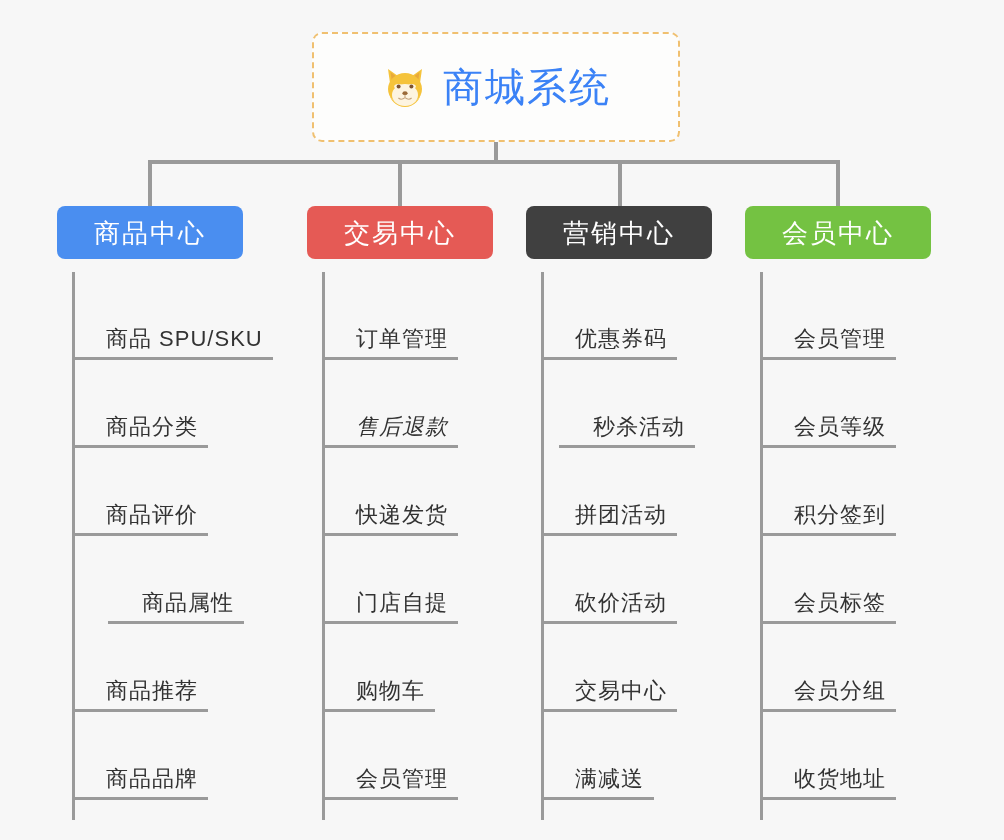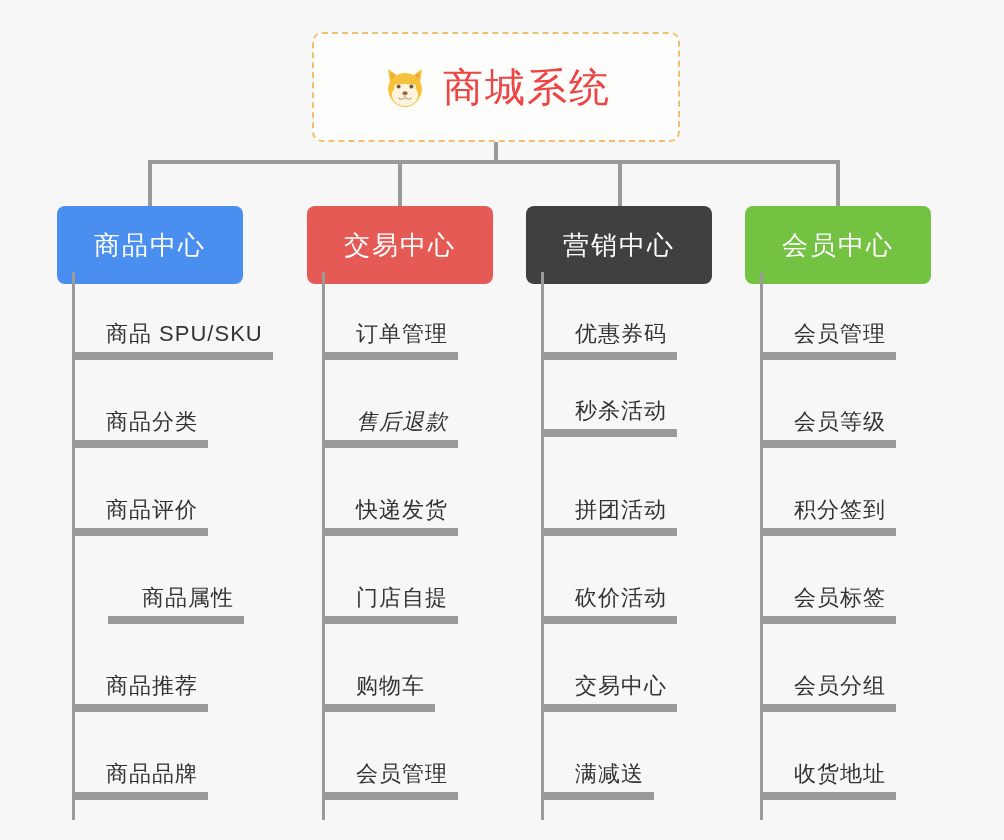--- a/index.html
+++ b/index.html
@@ -59,21 +59,21 @@
     background: #9a9a9a;
   }
   .line-v { width: 4px; }
   .line-h { height: 4px; }
 
   
   .cat-box {
     position: absolute;
     top: 206px;
     width: 186px;
-    height: 78px;
+    height: 53px;
     border-radius: 8px;
     display: flex;
     align-items: center;
     justify-content: center;
     box-sizing: border-box;
   }
   .cat-label {
     font-size: 26px;
     color: #ffffff;
     letter-spacing: 2px;
@@ -97,21 +97,21 @@
   }
   .leaf-item {
     position: absolute;
     left: 0;
     height: 88px;
     box-sizing: border-box;
     display: flex;
     align-items: flex-end;
   }
   .leaf-underline {
-    border-bottom: 8px solid #404040;
+    border-bottom: 3px solid #404040;
     padding: 0 10px 6px 34px;
     box-sizing: border-box;
     white-space: nowrap;
   }
   .leaf-label {
     font-size: 22px;
     color: #333333;
     letter-spacing: 1px;
     line-height: 1.1;
     white-space: nowrap;
@@ -136,21 +136,21 @@
         <ellipse cx="30.7" cy="23.4" rx="4.1" ry="2.5" fill="#fdf4e0"></ellipse>
         <ellipse cx="17.6" cy="23.4" rx="2.1" ry="2.1" fill="#8a5a২c" opacity="0"></ellipse>
         <ellipse cx="17.6" cy="23.4" rx="2.0" ry="2.0" fill="#7d5330"></ellipse>
         <ellipse cx="30.4" cy="23.4" rx="2.0" ry="2.0" fill="#7d5330"></ellipse>
         <ellipse cx="24" cy="30.2" rx="2.6" ry="1.9" fill="#9a6a38"></ellipse>
         <path d="M24 32 L24 34.6" stroke="#c4a27a" stroke-width="1.1" fill="none"></path>
         <path d="M24 34.6 q-3.6 3.0 -6.6 0.4" stroke="#c4a27a" stroke-width="1.1" fill="none"></path>
         <path d="M24 34.6 q3.6 3.0 6.6 0.4" stroke="#c4a27a" stroke-width="1.1" fill="none"></path>
       </svg>
     </span>
-    <span class="root-title" style="color: #ef4444;">商城系统</span>
+    <span class="root-title" style="color: #3b82f6;">商城系统</span>
   </div>
 
   <div class="line line-v" style="left: 494px; top: 142px; height: 20px; background: rgb(154, 154, 154);"></div>
   <div class="line line-h" style="left: 148px; top: 160px; width: 690px; background: rgb(154, 154, 154);"></div>
 
   <div class="line line-v" style="left: 148px; top: 160px; height: 48px; background: rgb(154, 154, 154);"></div>
   <div class="line line-v" style="left: 398px; top: 160px; height: 48px; background: rgb(154, 154, 154);"></div>
   <div class="line line-v" style="left: 618px; top: 160px; height: 48px; background: rgb(154, 154, 154);"></div>
   <div class="line line-v" style="left: 836px; top: 160px; height: 48px; background: rgb(154, 154, 154);"></div>
 
@@ -235,21 +235,21 @@
     </div>
   </div>
 
   <div class="leaf-col" style="left:541px;">
     <div class="spine" style="background: rgb(154, 154, 154);"></div>
     <div class="leaf-item" style="top:0px;">
       <span class="leaf-underline" style="border-bottom-color: rgb(154, 154, 154);">
         <span class="leaf-label">优惠券码</span>
       </span>
     </div>
-    <div class="leaf-item" style="top:77px;">
+    <div class="leaf-item" style="top:88px;padding-left:18px;">
       <span class="leaf-underline" style="border-bottom-color: rgb(154, 154, 154);">
         <span class="leaf-label">秒杀活动</span>
       </span>
     </div>
     <div class="leaf-item" style="top:176px;">
       <span class="leaf-underline" style="border-bottom-color: rgb(154, 154, 154);">
         <span class="leaf-label">拼团活动</span>
       </span>
     </div>
     <div class="leaf-item" style="top:264px;">

